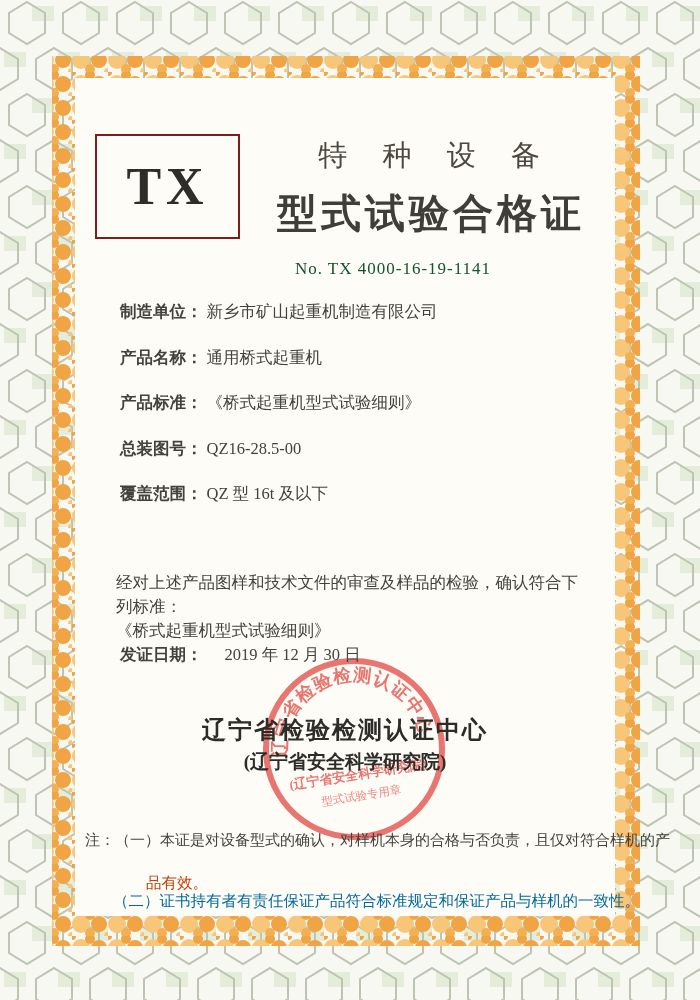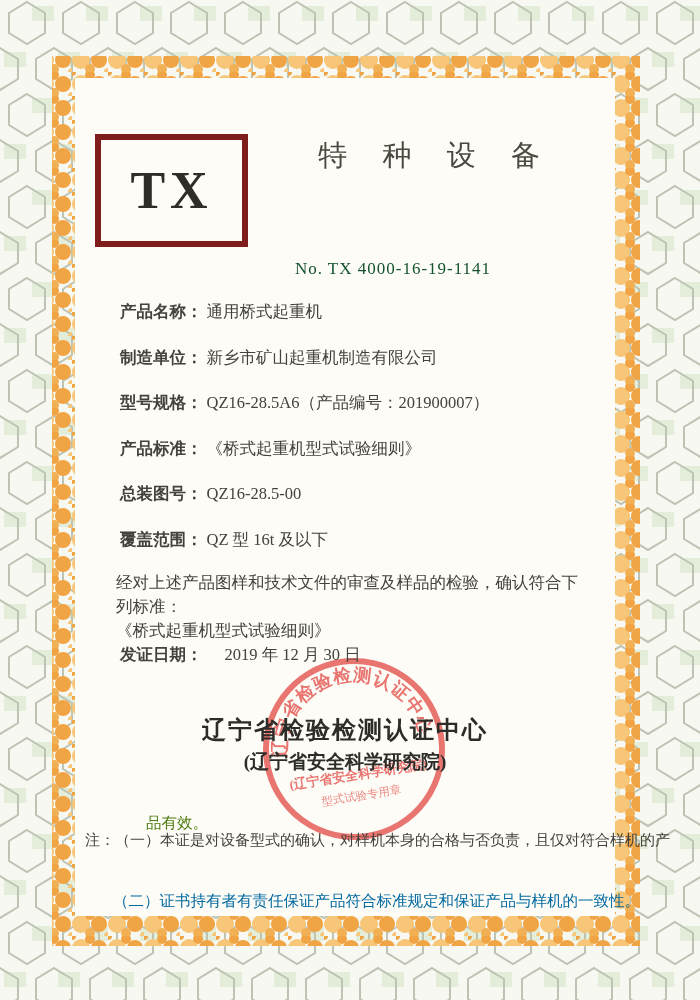--- a/index.html
+++ b/index.html
@@ -5,21 +5,21 @@
   html,body{margin:0;padding:0;background:#e9e9e4;}
   .page{
     position:relative;width:700px;height:1000px;margin:0 auto;overflow:hidden;
     font-family:"Liberation Serif","DejaVu Serif",serif;color:#3b3a35;
   }
   .bg{position:absolute;left:0;top:0;width:700px;height:1000px;z-index:0;}
   .content{position:absolute;left:0;top:0;width:700px;height:1000px;z-index:2;}
 
   .tx-box{
     position:absolute;left:95px;top:134px;width:141px;height:101px;
-    border:6px solid #7f1d1d;display:flex;align-items:center;justify-content:center;
+    border:2px solid #7f1d1d;display:flex;align-items:center;justify-content:center;
     background:transparent;
   }
   .tx-box .tx{font-size:52px;letter-spacing:5px;color:#2e2d29;font-weight:600;}
 
   .title-top{
     position:absolute;left:248px;top:136px;width:362px;text-align:center;
     font-size:29px;font-weight:400;letter-spacing:14px;color:#4a4840;text-indent:14px;
   }
   .title-main{
     position:absolute;left:240px;top:186px;width:378px;text-align:center;
@@ -40,21 +40,21 @@
   .date-row .lbl{font-weight:700;margin-right:22px;}
 
   .seal{position:absolute;left:256px;top:653px;width:196px;height:192px;z-index:1;}
 
   .issuer1{position:absolute;left:145px;top:714px;width:400px;text-align:center;
     font-size:24px;font-weight:700;letter-spacing:2px;color:#2d2c28;z-index:3;}
   .issuer2{position:absolute;left:145px;top:749px;width:400px;text-align:center;
     font-size:19px;font-weight:600;color:#2d2c28;z-index:3;}
 
   .note1{position:absolute;left:85px;top:831px;width:525px;font-size:15px;color:#43423c;white-space:nowrap;}
-  .note2{position:absolute;left:146px;top:813px;font-size:15.5px;color:#4d7c0f;}
+  .note2{position:absolute;left:146px;top:873px;font-size:15.5px;color:#c2410c;}
   .note3{position:absolute;left:113px;top:891px;width:510px;font-size:15.5px;color:#0369a1;white-space:nowrap;}
 </style>
 </head>
 <body>
 
 <div class="page">
 
   <svg class="bg" width="700" height="1000" viewBox="0 0 700 1000" xmlns="http://www.w3.org/2000/svg">
     <defs>
       <pattern id="hex" width="54" height="92" patternUnits="userSpaceOnUse">
@@ -98,31 +98,29 @@
     </g>
   </svg>
 
   <div class="content">
 
     <div class="tx-box">
       <span class="tx">TX</span>
     </div>
 
     <div class="title-top">特 种 设 备</div>
+    <div class="title-main">型式试验合格证</div>
     <div class="cert-no">No. TX 4000-16-19-1141</div>
 
     <div class="fields">
       <div class="field-row">
-        <span class="lbl">产品名称：</span><span>通用桥式起重机</span>
-      </div>
-      <div class="field-row">
         <span class="lbl">制造单位：</span><span>新乡市矿山起重机制造有限公司</span>
       </div>
       <div class="field-row">
-        <span class="lbl">型号规格：</span><span>QZ16-28.5A6（产品编号：201900007）</span>
+        <span class="lbl">产品名称：</span><span>通用桥式起重机</span>
       </div>
       <div class="field-row">
         <span class="lbl">产品标准：</span><span>《桥式起重机型式试验细则》</span>
       </div>
       <div class="field-row">
         <span class="lbl">总装图号：</span><span>QZ16-28.5-00</span>
       </div>
       <div class="field-row">
         <span class="lbl">覆盖范围：</span><span>QZ 型 16t 及以下</span>
       </div>

